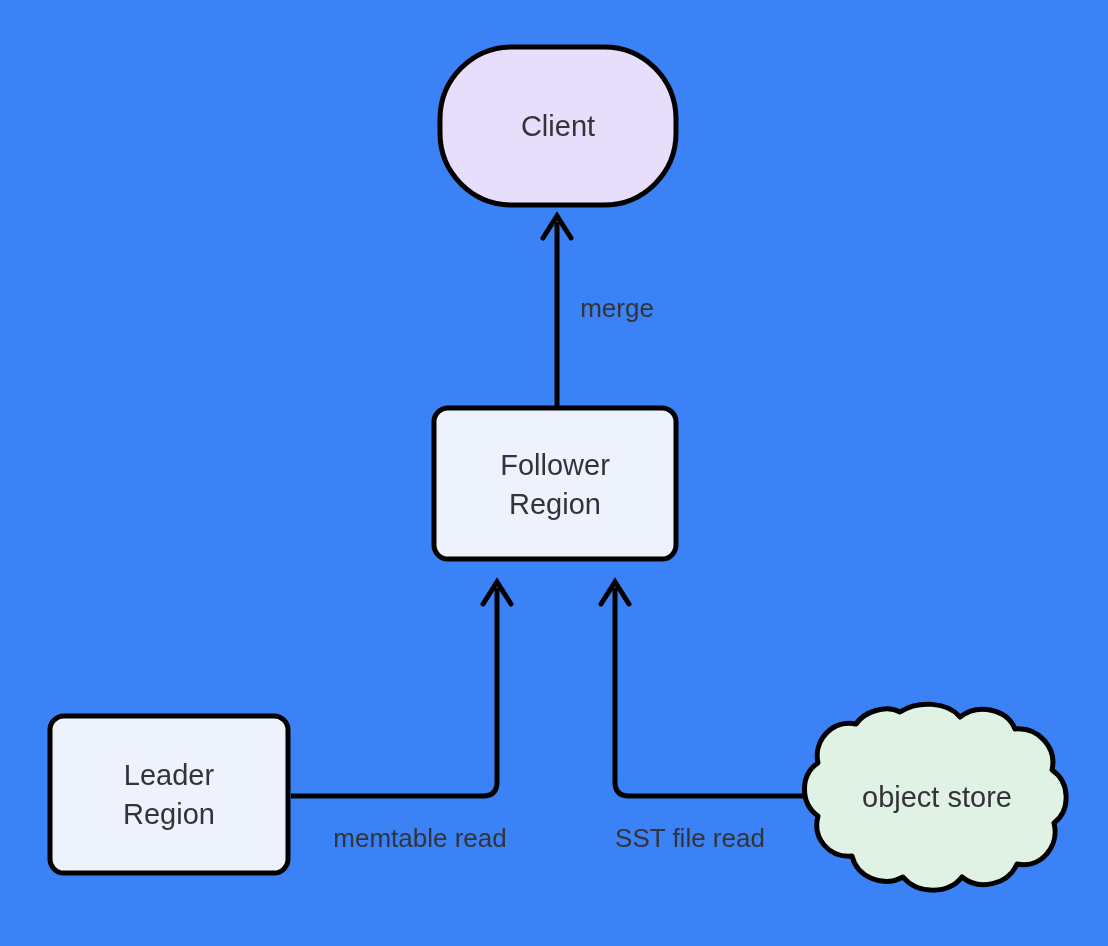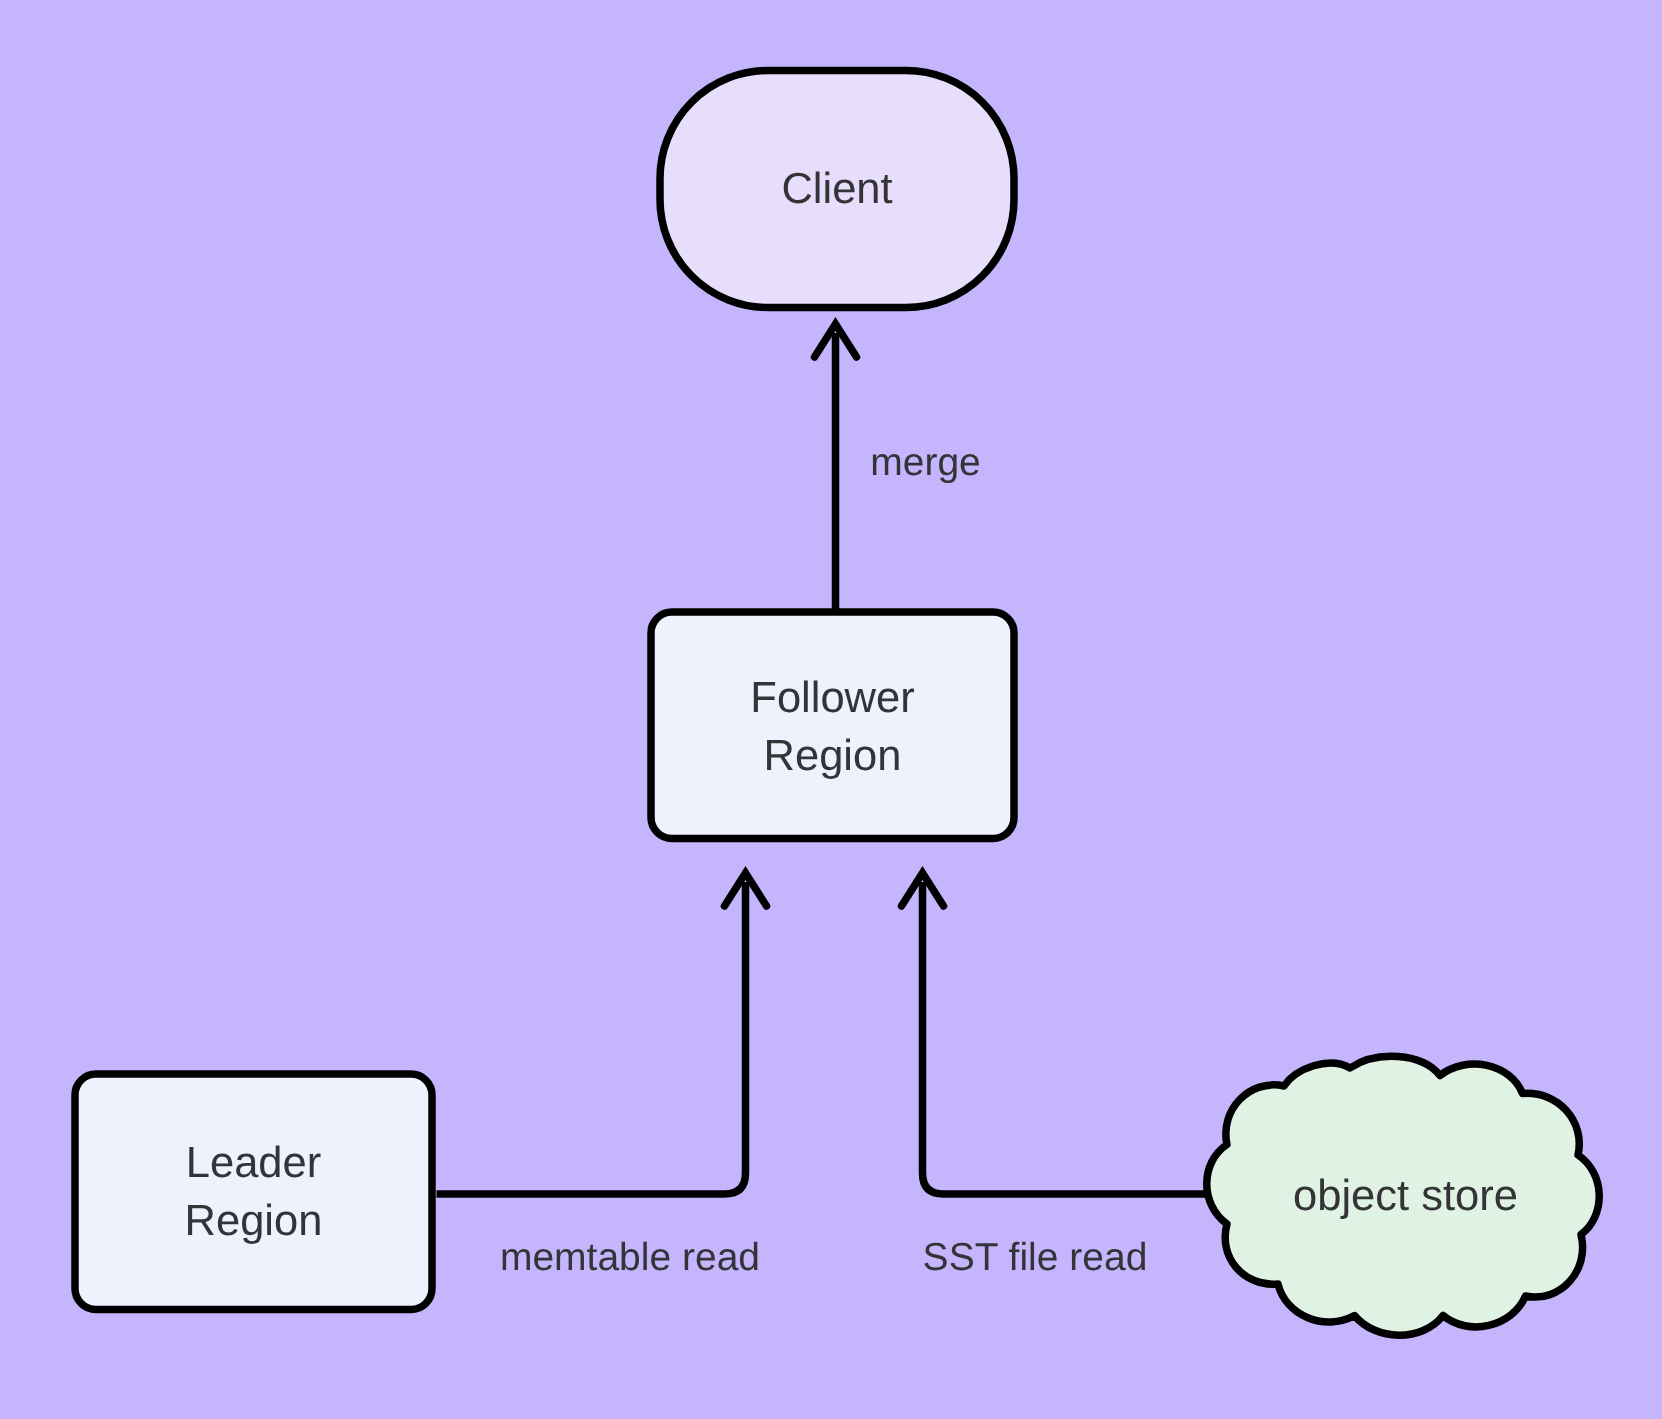--- a/index.html
+++ b/index.html
@@ -10,21 +10,21 @@
   body {
     width: 1108px;
     height: 946px;
     font-family: "Liberation Sans", sans-serif;
     overflow: hidden;
   }
   #diagram-root {
     position: relative;
     width: 1108px;
     height: 946px;
-    background: #c4b5fd;
+    background: #3b82f6;
   }
   #diagram-svg {
     position: absolute;
     top: 0;
     left: 0;
     width: 1108px;
     height: 946px;
   }
   .node-label {
     font-family: "Liberation Sans", sans-serif;

